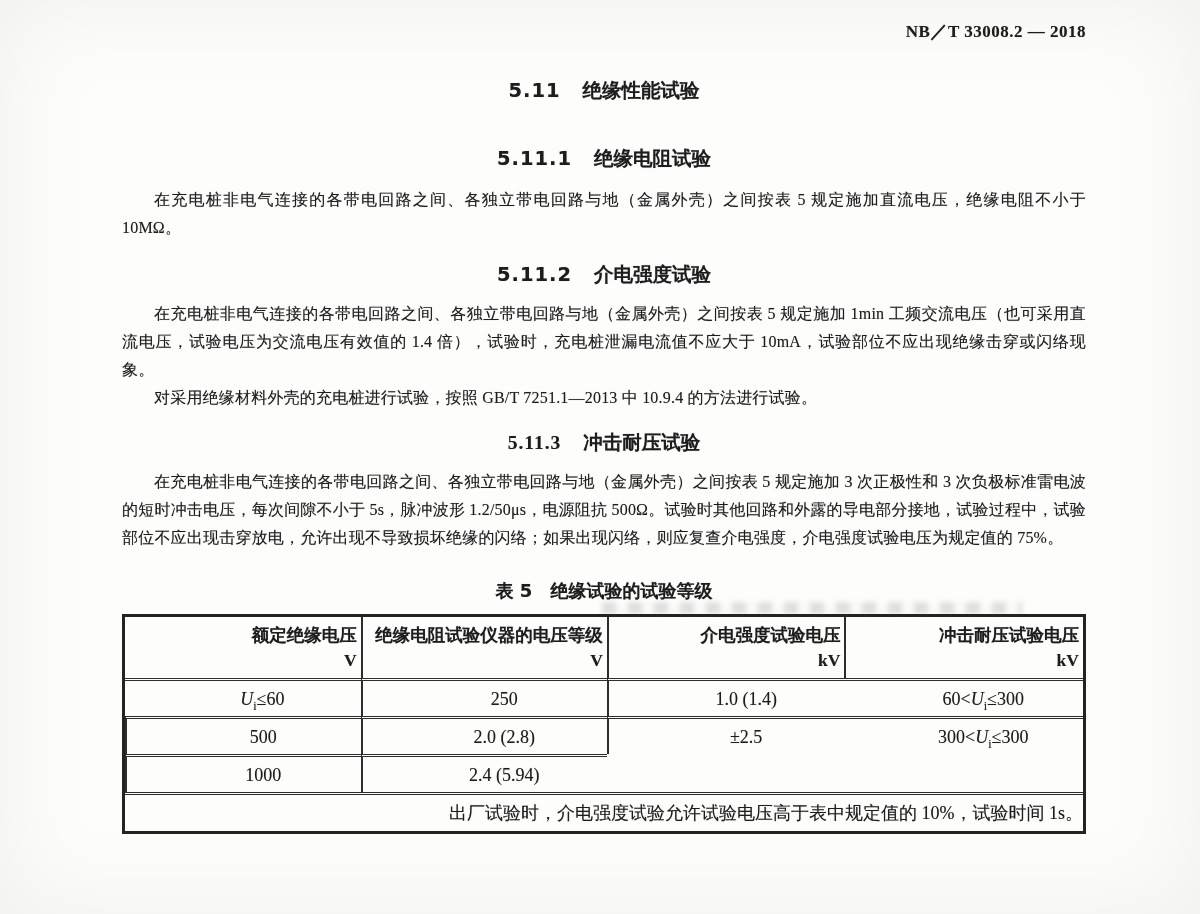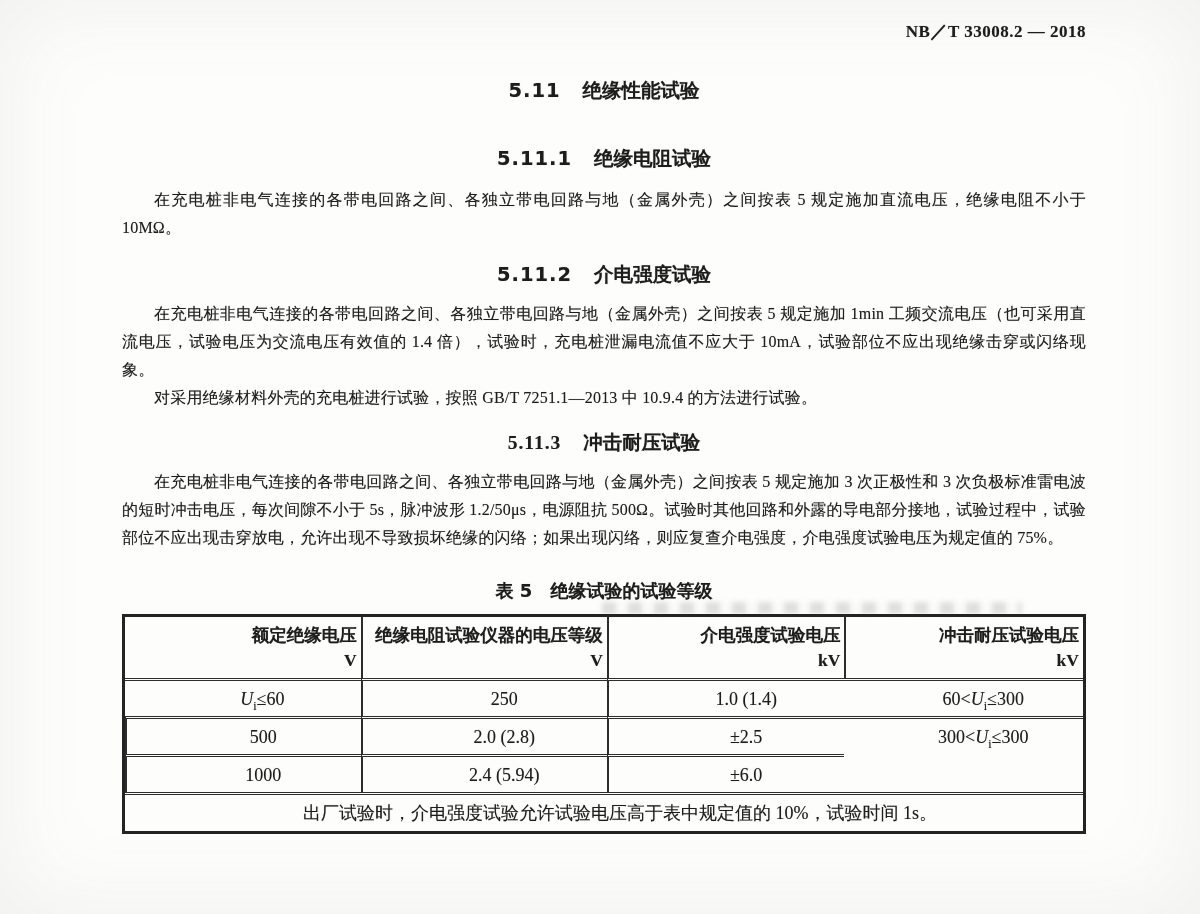--- a/index.html
+++ b/index.html
@@ -94,21 +94,21 @@
     line-height: 25px;
     padding: 6px 4px 5px 4px;
   }
   .head-unit { font-family: "Liberation Serif", "DejaVu Serif", serif; font-weight: bold; }
   .data-cell { line-height: 37px; height: 38px; padding-left: 39px; }
   .data-cell i { font-style: italic; font-family: "Liberation Serif", serif; }
   .data-cell sub { font-size: 12px; }
   .foot-cell {
     grid-column: 1 / -1;
     border-top: 3px double #2d2d2d;
-    text-align: center;
+    text-align: right;
     font-size: 18px;
     line-height: 37px;
     height: 39px;
     padding-left: 32px;
   }
 </style>
 </head>
 <body>
 
 <div class="scan-vignette"></div>
@@ -165,19 +165,18 @@
       <div class="cell data-cell">1.0 (1.4)</div>
 
       <div class="cell data-cell col-first"><span>60&lt;</span><i>U</i><sub>i</sub><span>≤300</span></div>
       <div class="cell data-cell">500</div>
       <div class="cell data-cell">2.0 (2.8)</div>
       <div class="cell data-cell">±2.5</div>
 
       <div class="cell data-cell col-first"><span>300&lt;</span><i>U</i><sub>i</sub><span>≤300</span></div>
       <div class="cell data-cell">1000</div>
       <div class="cell data-cell">2.4 (5.94)</div>
-      <div class="cell data-cell">±6.0</div>
 
       <div class="foot-cell">出厂试验时，介电强度试验允许试验电压高于表中规定值的 10%，试验时间 1s。</div>
     </div>
   </div>
 
 </div>
 
 </body></html>

